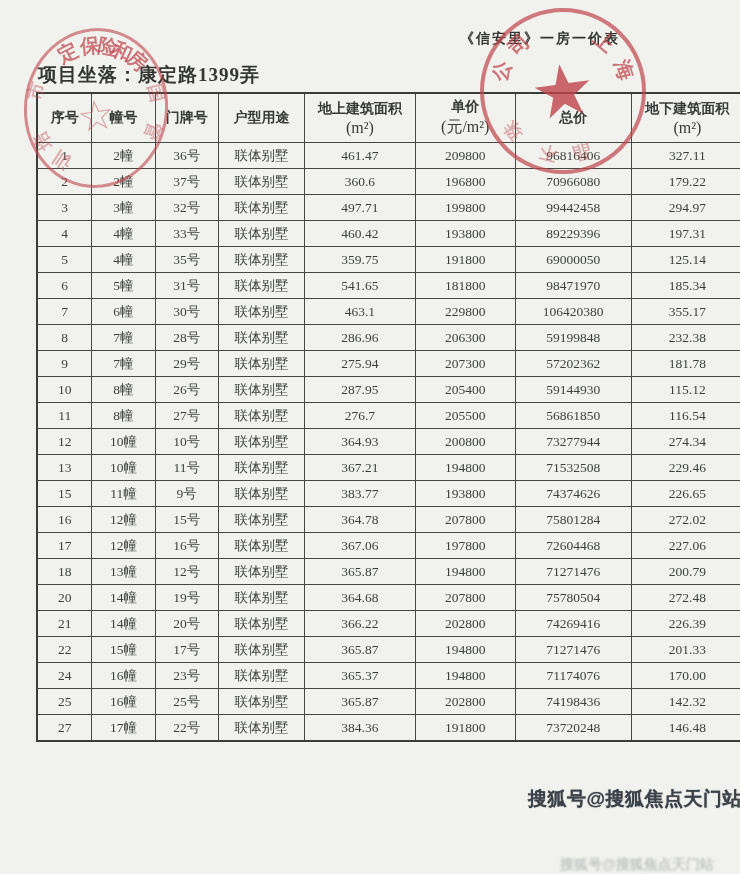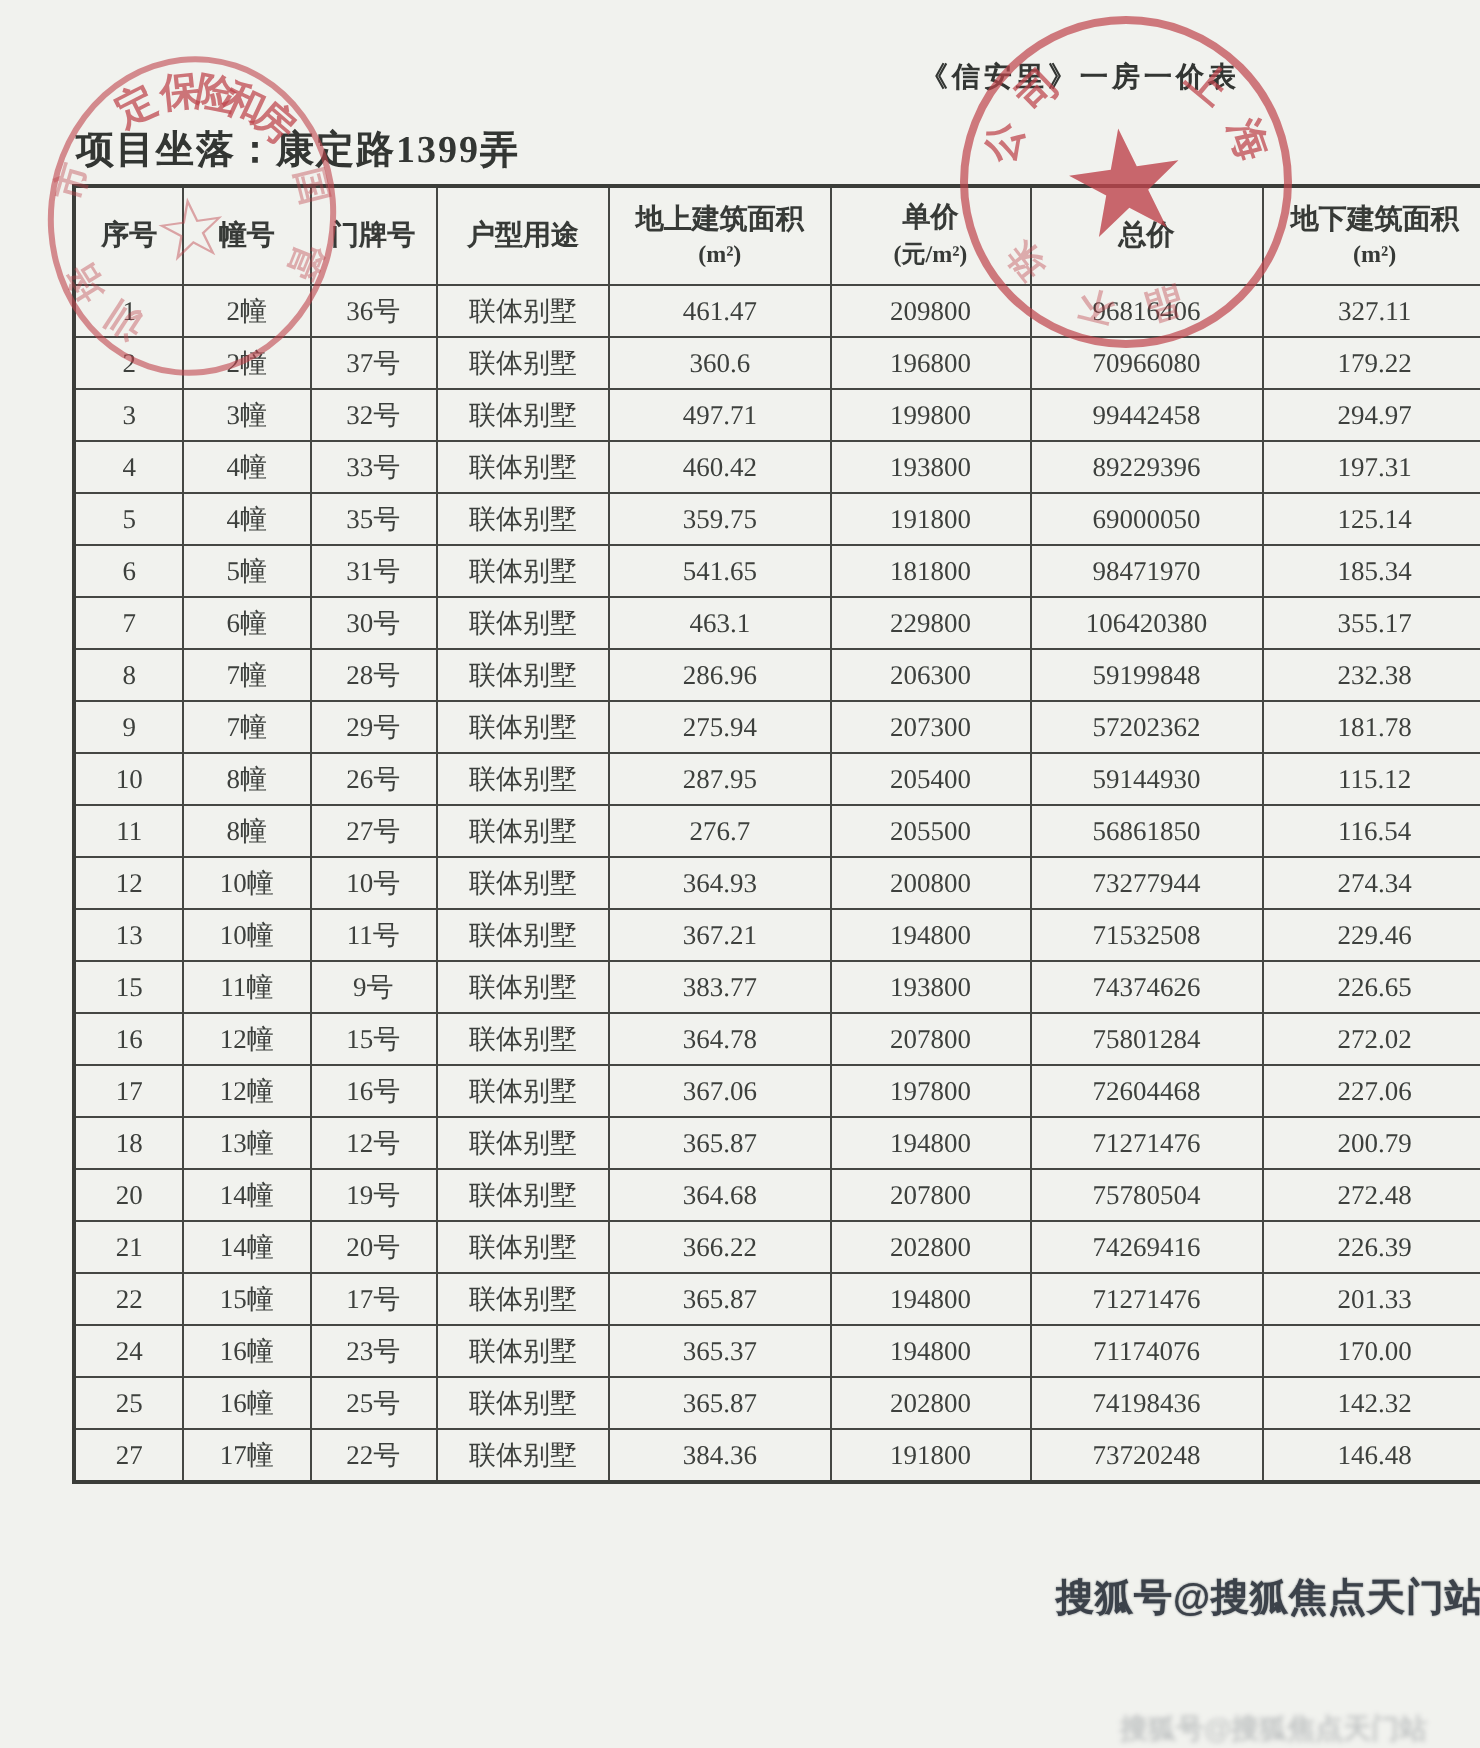--- a/index.html
+++ b/index.html
@@ -26,21 +26,21 @@
     position:absolute;left:36px;top:92px;width:709px;
     border-collapse:collapse;table-layout:fixed;
     font-size:13.5px;color:#3d403d;
   }
   .price-table th,.price-table td{
     border:1.4px solid #454743;
     text-align:center;vertical-align:middle;
     padding:0;overflow:hidden;white-space:nowrap;
   }
   .price-table th{height:48px;font-size:14px;font-weight:bold;color:#373a37;}
-  .price-table th .unit{font-size:12px;font-weight:bold;margin-top:1px;}
+  .price-table th .unit{font-size:16px;font-weight:normal;margin-top:1px;}
   .price-table td{height:25px;}
   .price-table{border:2px solid #3b3d39;}
   col.c1{width:7.75%}col.c2{width:8.95%}col.c3{width:8.95%}col.c4{width:12.2%}
   col.c5{width:15.65%}col.c6{width:14.15%}col.c7{width:16.4%}col.c8{width:15.95%}
 
   
   .stamp{position:absolute;pointer-events:none;}
   .stamp-ring{
     position:absolute;border-radius:50%;
     border:3px solid var(--stamp-red,#bf3f48);

